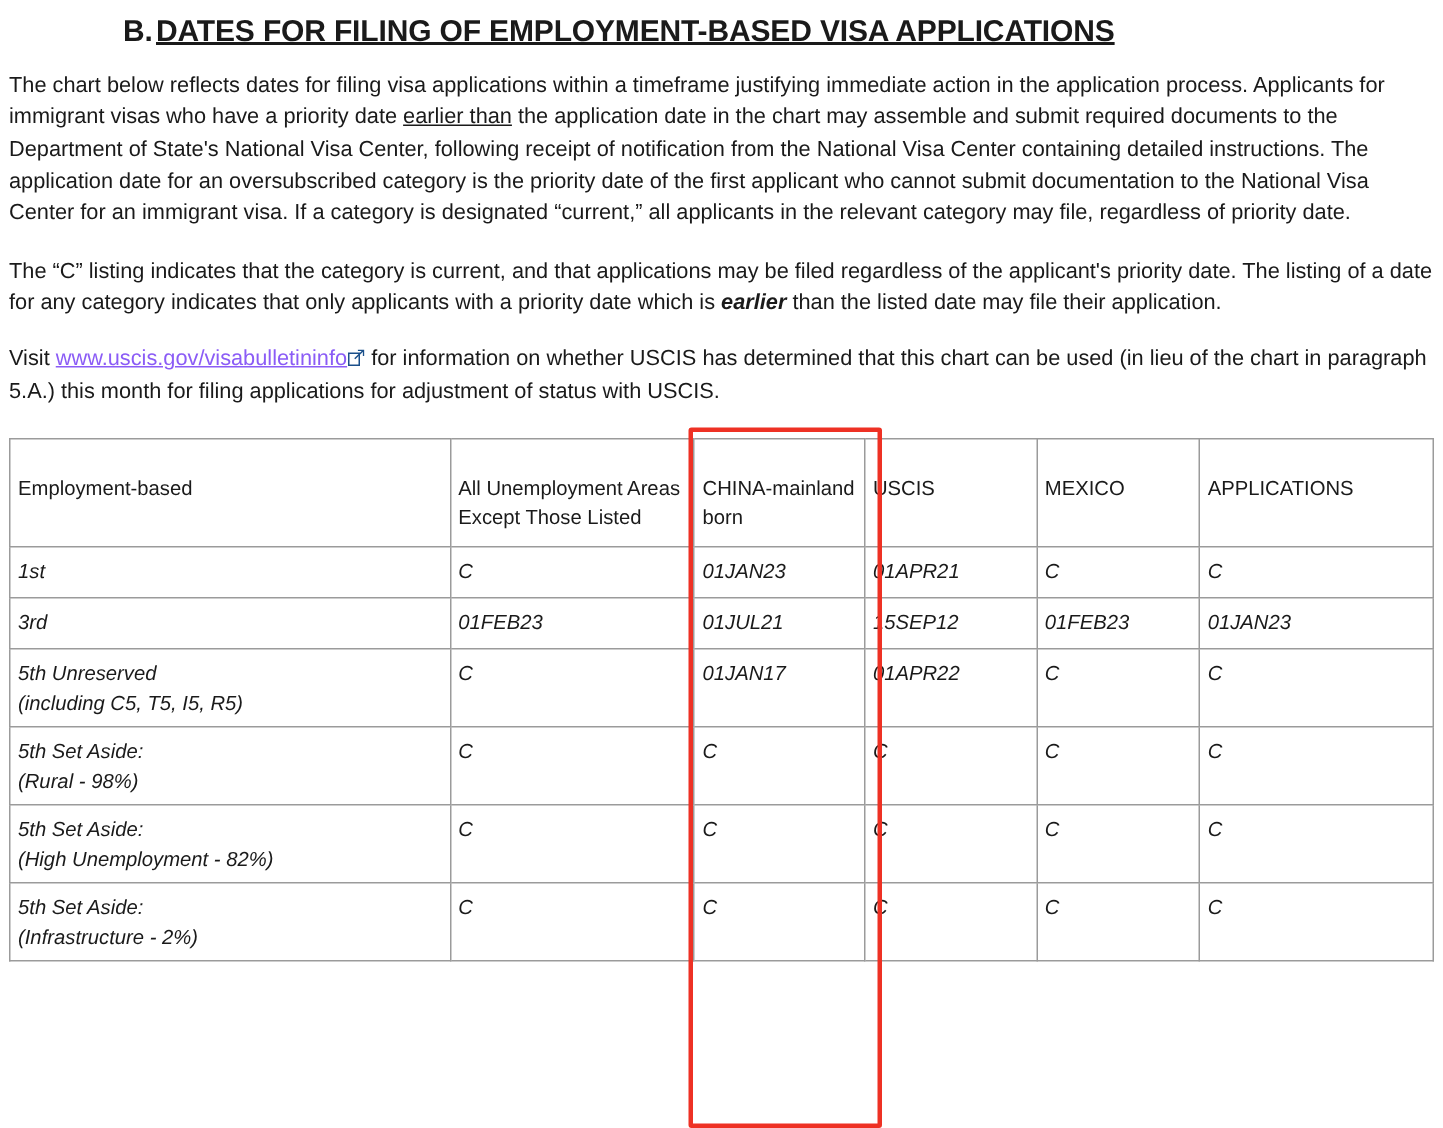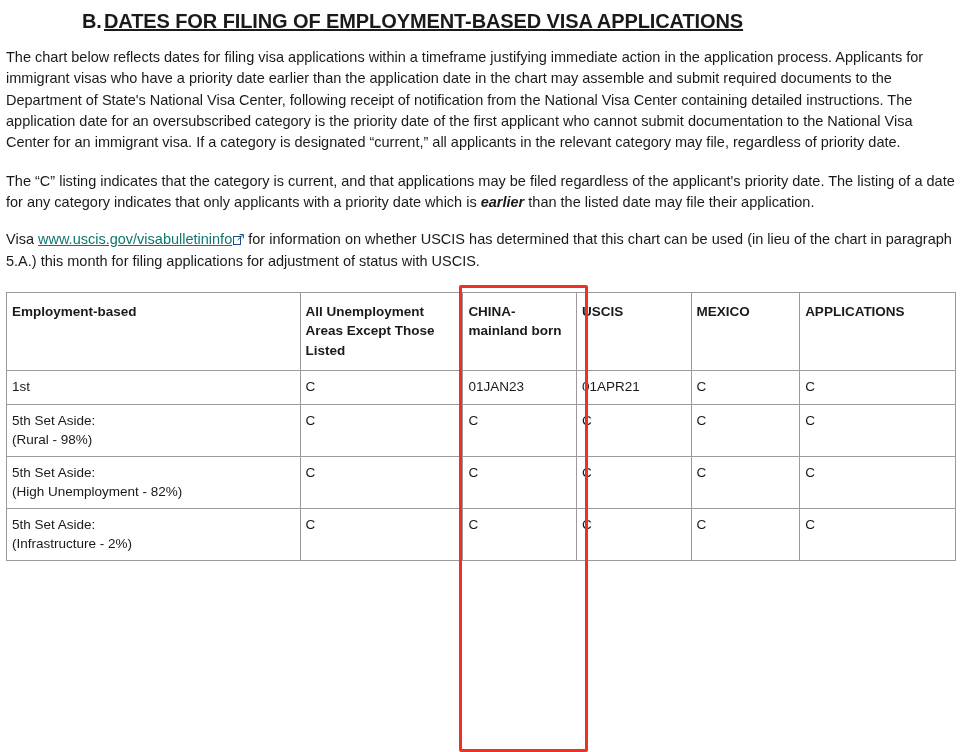--- a/index.html
+++ b/index.html
@@ -36,24 +36,24 @@
     text-decoration: underline;
   }
   p.body-text {
     margin: 0 0 16px 0;
     line-height: 1.47;
     text-align: left;
   }
   p.body-text.first {
     margin-bottom: 17px;
   }
-  .u { }
+  .u { text-decoration: underline; }
   .b { font-weight: bold; font-style: italic; }
   a.link {
-    color: #0f766e;
+    color: #8b5cf6;
     text-decoration: underline;
   }
   .ext-icon {
     display: inline-block;
     width: 11px;
     height: 11px;
     position: relative;
     margin-left: 1px;
     vertical-align: -1px;
   }
@@ -68,28 +68,29 @@
   }
   table.vb th, table.vb td {
     border: 1px solid #9b9b9b;
     padding: 6px 6px 6px 5px;
     vertical-align: top;
     text-align: left;
     font-weight: normal;
     line-height: 1.45;
   }
   table.vb thead th {
-    font-weight: bold;
+    font-weight: normal;
     font-size: 13.5px;
-    padding-top: 9px;
+    padding-top: 23px;
     padding-bottom: 9px;
     vertical-align: top;
   }
   table.vb tbody td {
     height: 21px;
+    font-style: italic;
   }
   .col0 { width: 292px; }
   .col1 { width: 162px; }
   .col2 { width: 113px; }
   .col3 { width: 114px; }
   .col4 { width: 108px; }
   .col5 { width: 155px; }
 
   .hl-box {
     position: absolute;
@@ -105,21 +106,21 @@
 <div class="page">
 
   <div class="section-heading">
     <span class="letter">B.</span><span class="heading-text">DATES FOR FILING OF EMPLOYMENT-BASED VISA APPLICATIONS</span>
   </div>
 
   <p class="body-text first"><span>The chart below reflects dates for filing visa applications within a timeframe justifying immediate action in the application process. Applicants for immigrant visas who have a priority date </span><span class="u">earlier than</span><span> the application date in the chart may assemble and submit required documents to the Department of State's National Visa Center, following receipt of notification from the National Visa Center containing detailed instructions. The application date for an oversubscribed category is the priority date of the first applicant who cannot submit documentation to the National Visa Center for an immigrant visa. If a category is designated “current,” all applicants in the relevant category may file, regardless of priority date.</span></p>
 
   <p class="body-text"><span>The “C” listing indicates that the category is current, and that applications may be filed regardless of the applicant's priority date. The listing of a date for any category indicates that only applicants with a priority date which is </span><span class="b">earlier</span><span> than the listed date may file their application.</span></p>
 
-  <p class="body-text"><span>Visa </span><a class="link" href="#">www.uscis.gov/visabulletininfo</a><span class="ext-icon"><svg width="11" height="11" viewBox="0 0 11 11">
+  <p class="body-text"><span>Visit </span><a class="link" href="#">www.uscis.gov/visabulletininfo</a><span class="ext-icon"><svg width="11" height="11" viewBox="0 0 11 11">
           <rect x="0.5" y="2.5" width="7" height="8" fill="none" stroke="#1a4f8a" stroke-width="1"></rect>
           <path d="M4.5 6.2 L10 0.8" stroke="#1a4f8a" stroke-width="1" fill="none"></path>
           <path d="M6.6 0.5 L10.4 0.5 L10.4 4.3" fill="none" stroke="#1a4f8a" stroke-width="1"></path>
         </svg></span><span> for information on whether USCIS has determined that this chart can be used (in lieu of the chart in paragraph 5.A.) this month for filing applications for adjustment of status with USCIS.</span></p>
 
   <table class="vb">
     <colgroup>
       <col class="col0">
         <col class="col1">
         <col class="col2">
@@ -140,20 +141,36 @@
     <tbody>
       <tr>
         <td><span>1st</span></td>
         <td>C</td>
         <td>01JAN23</td>
         <td>01APR21</td>
         <td>C</td>
         <td>C</td>
       </tr>
       <tr>
+        <td><span>3rd</span></td>
+        <td>01FEB23</td>
+        <td>01JUL21</td>
+        <td>15SEP12</td>
+        <td>01FEB23</td>
+        <td>01JAN23</td>
+      </tr>
+      <tr>
+        <td><span>5th Unreserved</span><br><span>(including C5, T5, I5, R5)</span></td>
+        <td>C</td>
+        <td>01JAN17</td>
+        <td>01APR22</td>
+        <td>C</td>
+        <td>C</td>
+      </tr>
+      <tr>
         <td><span>5th Set Aside:</span><br><span>(Rural - 98%)</span></td>
         <td>C</td>
         <td>C</td>
         <td>C</td>
         <td>C</td>
         <td>C</td>
       </tr>
       <tr>
         <td><span>5th Set Aside:</span><br><span>(High Unemployment - 82%)</span></td>
         <td>C</td>

